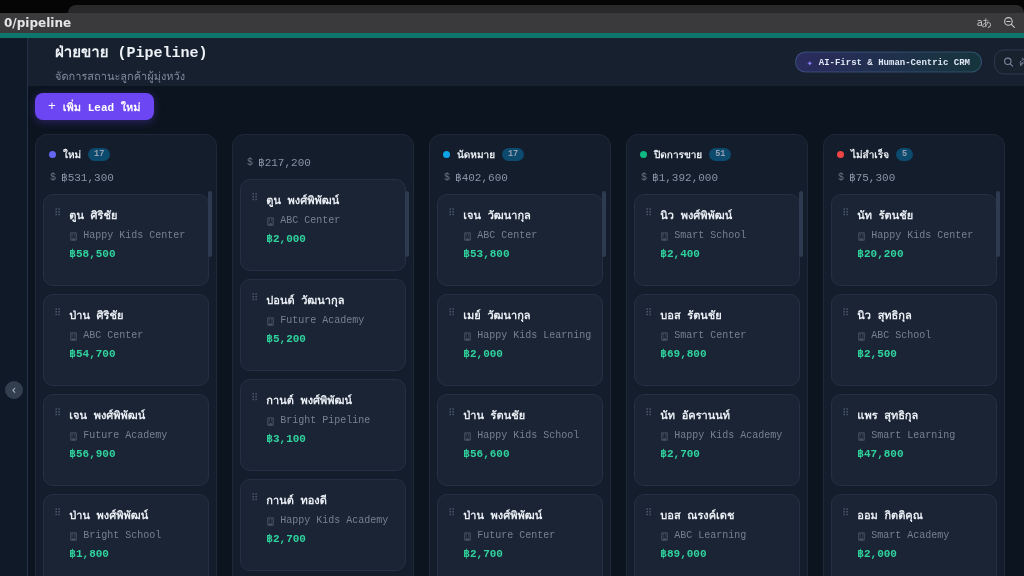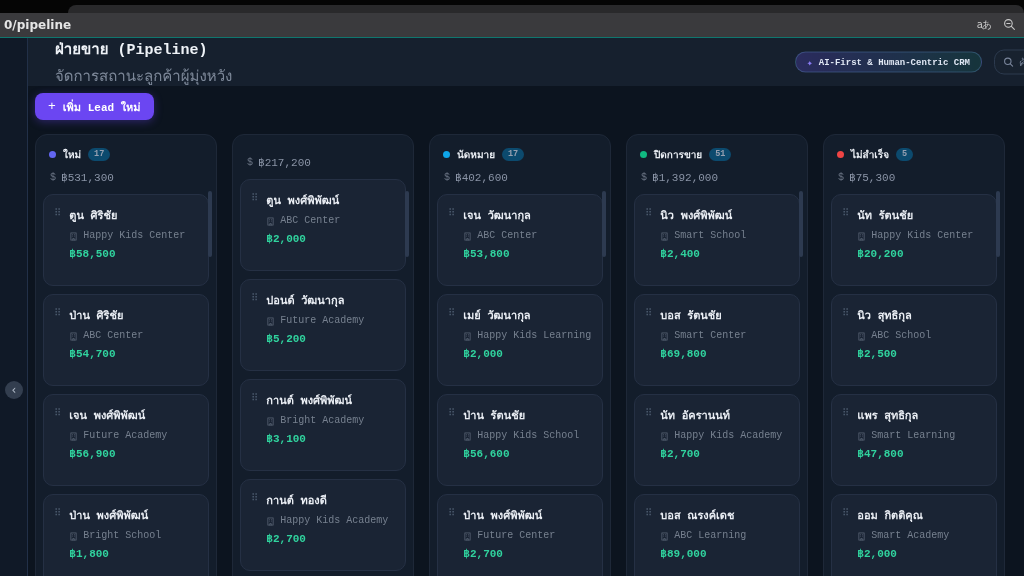--- a/index.html
+++ b/index.html
@@ -3,42 +3,42 @@
 <meta charset="utf-8">
 <style>
   * { margin:0; padding:0; box-sizing:border-box; }
   html,body { width:1024px; height:576px; overflow:hidden; background:#0c141f;
               font-family:"DejaVu Sans","Liberation Sans",sans-serif; }
 
   
   .top-strip { position:relative; height:13px; background:#050505; }
   .tab { position:absolute; left:68px; right:0; top:5px; height:8px;
          background:#29292b; border-radius:9px 9px 0 0; }
-  .url-bar { height:25px; background:#3a3a3d; border-bottom:1px solid #0f766e;
+  .url-bar { height:25px; background:#3a3a3d; border-bottom:5px solid #0f766e;
              display:flex; align-items:center; padding:0 8px 0 4px;
              color:#e6e6e6; font-size:12px; font-weight:600; }
   .url-icons { margin-left:auto; display:flex; align-items:flex-start; gap:12px;
                color:#c9c9c9; font-weight:400; }
   .translate { font-size:10px; letter-spacing:-1px; cursor:default; }
   .zoomout svg { display:block; }
 
   
   .app { display:flex; height:538px; }
   .rail { width:28px; background:#101927; border-right:1px solid #223048; position:relative; flex:none; }
   .rail-toggle { position:absolute; left:5px; top:343px; width:18px; height:18px;
                  border-radius:50%; background:#333e4f; color:#b4bdca;
                  display:flex; align-items:center; justify-content:center;
                  font-size:12px; line-height:1; cursor:pointer; }
   .content { flex:1; display:flex; flex-direction:column; min-width:0;font-family:Liberation Mono, monospace; }
 
   
   .app-header { height:48px; background:#16202e; position:relative; flex:none;
                 display:flex; align-items:center; padding-left:27px; }
   .page-title { color:#eef2f7; font-size:15px; font-weight:700; }
-  .page-subtitle { color:#7d8899; font-size:15px; margin-top:3px; }
+  .page-subtitle { color:#7d8899; font-size:11px; margin-top:3px; }
   .ai-badge { position:absolute; right:42px; top:50%; transform:translateY(-50%);
               display:flex; align-items:center; gap:6px; height:21px; padding:0 11px;
               border-radius:11px; font-size:9px; font-weight:700; color:#e0e7f4;
               background:linear-gradient(90deg, rgba(109,82,245,.24), rgba(22,163,133,.16));
               border:1px solid rgba(94,140,196,.35); }
   .sparkle { color:#8b7cf6; font-size:10px; }
   .search-box { position:absolute; right:-34px; top:50%; transform:translateY(-50%);
                 width:64px; height:25px; border-radius:10px; border:1px solid #2c3a4e;
                 background:#18222f; display:flex; align-items:center; gap:5px;
                 padding-left:8px; color:#79859b; font-size:10px; cursor:text; }
@@ -260,21 +260,21 @@
                 <div class="card-body">
                   <div class="card-name">กานต์ พงศ์พิพัฒน์</div>
                   <div class="card-company">
                     <span class="b-icon">
                       <svg width="9" height="9" viewBox="0 0 24 24" fill="none" stroke="currentColor" stroke-width="2" stroke-linecap="round">
                         <rect x="5" y="2.5" width="14" height="19"></rect>
                         <path d="M10 21.5v-4h4v4"></path>
                         <path d="M9 7h.01M15 7h.01M9 11h.01M15 11h.01"></path>
                       </svg>
                     </span>
-                    <span class="company-name">Bright Academy</span>
+                    <span class="company-name">Bright Pipeline</span>
                   </div>
                   <div class="card-amount">฿3,100</div>
                 </div>
               </div>
               <div class="card">
                 <span class="drag">⠿</span>
                 <div class="card-body">
                   <div class="card-name">กานต์ ทองดี</div>
                   <div class="card-company">
                     <span class="b-icon">

